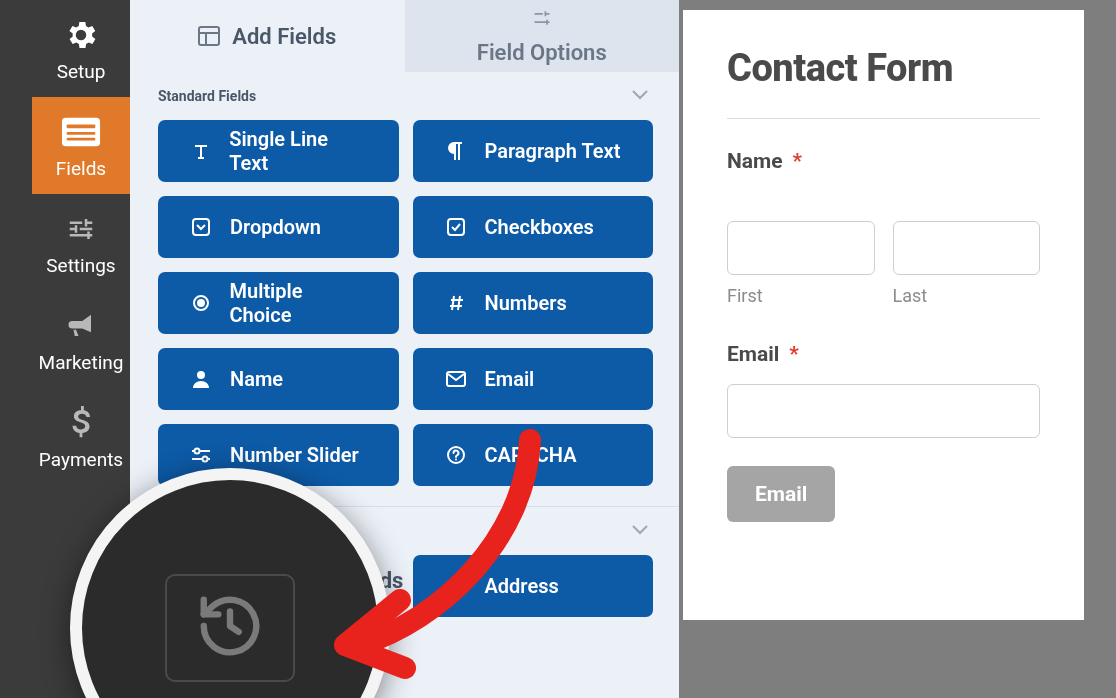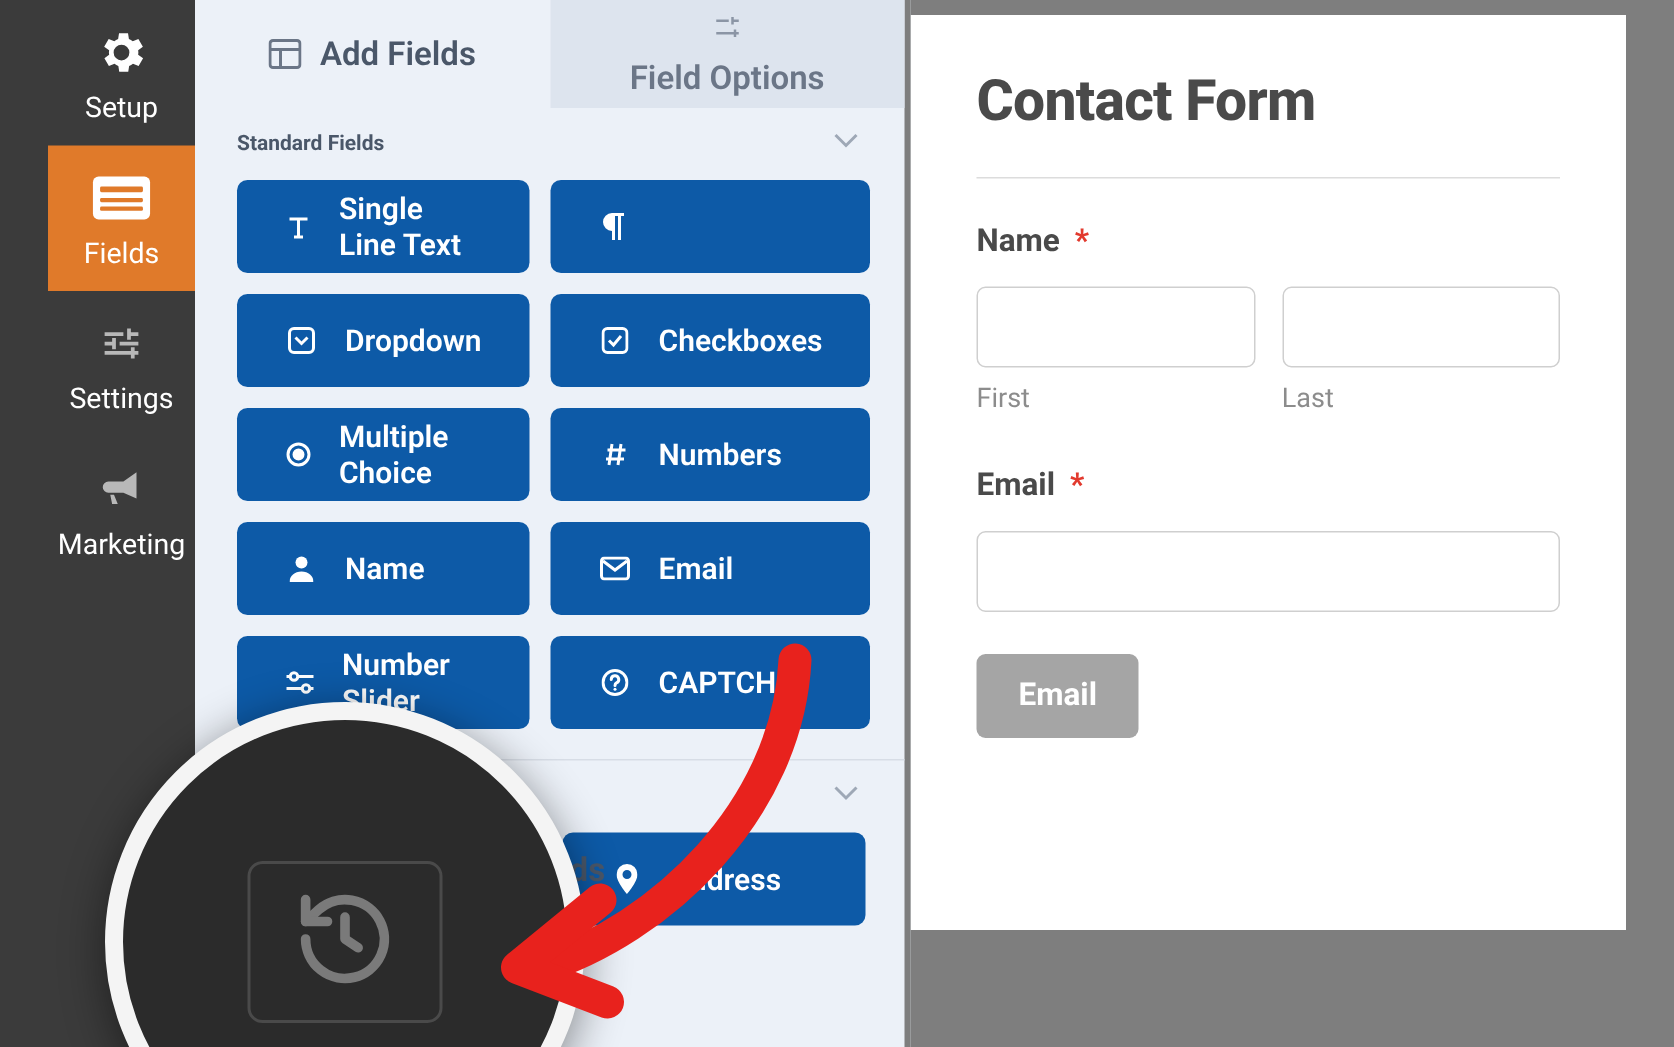--- a/index.html
+++ b/index.html
@@ -7,41 +7,41 @@
   .app { display:flex; width:100%; height:100%; }
 
   
   .sidebar { width:130px; background:#3b3b3b; display:flex; flex-direction:column; align-items:stretch; }
   .side-item { display:flex; flex-direction:column; align-items:center; justify-content:center; padding:18px 0 14px; color:#fff; cursor:pointer; gap:8px;margin-left:32px; }
   .side-item.active { background:#e07a2a; }
   .side-item .icon { width:40px; height:34px; display:flex; align-items:center; justify-content:center; }
   .side-item .label { font-size:19px; font-weight:400; }
 
   
-  .panel { width:477px; background:#ecf1f8; display:flex; flex-direction:column; position:relative; border-right:4px solid #7e7e7e; }
+  .panel { width:553px; background:#ecf1f8; display:flex; flex-direction:column; position:relative; border-right:4px solid #7e7e7e; }
   .tabs { display:flex; height:72px; }
   .tab { flex:1; display:flex; align-items:center; justify-content:center; gap:12px; font-size:22px; font-weight:600; color:#4a5769; cursor:pointer; }
   .tab.inactive { background:#dde4ee; color:#6b7687;flex-direction:column; }
   .tab .tab-icon { display:flex; }
   .section-head { display:flex; align-items:flex-start; justify-content:space-between; padding:16px 30px 16px 28px; font-size:14px; font-weight:700; color:#4a5769; cursor:pointer; }
   .section-head.sub { border-top:1px solid #d7dde6; margin-top:6px; }
   .chev { color:#9ea8b6; }
   .field-grid { display:grid; grid-template-columns:1fr 1fr; gap:14px 14px; padding:0 26px 14px 28px; }
   .field-btn { background:#0d5aa7; color:#fff; border-radius:7px; height:62px; display:flex; align-items:center; padding:0 32px; gap:18px; font-size:20px; font-weight:600; cursor:pointer; }
   .field-btn .fi { width:22px; display:flex; align-items:center; justify-content:center; }
 
   
   .preview-wrap { flex:1; padding:10px 32px 0 0; background:#7e7e7e; }
   .preview { background:#fff; width:100%; height:610px; padding:36px 44px 30px 44px; }
   .preview h1 { font-size:38px; font-weight:800; color:#4a4a4a; letter-spacing:-0.5px; }
   .divider { height:1px; background:#dcdcdc; margin:28px 0 30px; }
   .flabel { font-size:21px; font-weight:700; color:#4a4a4a; }
   .req { color:#e23a2e; margin-left:6px; }
   .name-row { display:flex; gap:18px; margin-top:18px; }
-  .name-cell { flex:1; display:flex; flex-direction:column; gap:10px; }
+  .name-cell { flex:1; display:flex; flex-direction:column; gap:10px;margin-top:30px; }
   .inp { height:54px; border:1px solid #cfcfcf; border-radius:6px; width:100%; padding:0 12px; font-size:17px; }
   .sublabel { font-size:18px; color:#8c8c8c; }
   .email-block { margin-top:36px; }
   .submit { margin-top:28px; background:#a5a5a5; color:#fff; border:none; border-radius:6px; font-size:21px; font-weight:700; padding:16px 28px; cursor:pointer; }
 
   
   .bubble { position:absolute; left:-60px; top:468px; width:320px; height:320px; border-radius:50%; background:#2b2b2b; border:12px solid #f4f4f4; box-shadow:0 6px 30px rgba(0,0,0,.45); display:flex; align-items:center; justify-content:center; z-index:50; overflow:hidden; }
   .revision-btn { width:130px; height:108px; border:2px solid #4a4a4a; border-radius:10px; display:flex; align-items:center; justify-content:center; }
 
   
@@ -80,20 +80,28 @@
       </span>
       <span class="label">Settings</span>
     </div>
     <div class="side-item">
       <span class="icon">
         <svg width="34" height="30" viewBox="0 0 24 24" fill="#b8b8b8">
             <path d="M20 3v14l-7-3H5a3 3 0 0 1 0-6h8l7-5zM6 15h2l2 5H7l-1-5z"></path>
           </svg>
       </span>
       <span class="label">Marketing</span>
+    </div>
+    <div class="side-item">
+      <span class="icon">
+        <svg width="22" height="34" viewBox="0 0 14 24" fill="#b8b8b8">
+            <path d="M7 0v3c-3 0-5 1.7-5 4.2 0 5 8 3.5 8 7 0 1.4-1.3 2.3-3 2.3-1.9 0-3.3-1-3.4-2.6H1c.1 3 2 4.8 5 5.1V22h2v-3c3-.3 5-2 5-4.6 0-5.3-8-3.8-8-7 0-1.2 1.1-2 2.8-2 1.7 0 2.9.9 3 2.3h2.6C13.2 5 11.4 3.3 9 3V0H7z"></path>
+          </svg>
+      </span>
+      <span class="label">Payments</span>
     </div>
   </div>
 
   <div class="panel">
     <div class="tabs">
       <div class="tab">
         <span class="tab-icon">
           <svg width="22" height="20" viewBox="0 0 22 20" fill="none" stroke="#6b7687" stroke-width="2">
               <rect x="1" y="1" width="20" height="18" rx="2"></rect>
               <line x1="1" y1="7" x2="21" y2="7"></line>
@@ -129,20 +137,21 @@
             </svg>
           </span>
         <span>Single Line Text</span>
       </div>
       <div class="field-btn">
         <span class="fi">
             <svg width="16" height="18" viewBox="0 0 16 18" fill="#fff">
               <path d="M6 0a6 6 0 0 0 0 12v6h2V2h2v16h2V2h2V0H6z"></path>
             </svg>
           </span>
+        <span>Paragraph Text</span>
       </div>
       <div class="field-btn">
         <span class="fi">
             <svg width="18" height="18" viewBox="0 0 18 18" fill="none" stroke="#fff" stroke-width="2">
               <rect x="1" y="1" width="16" height="16" rx="3"></rect>
               <path d="M5 7l4 4 4-4"></path>
             </svg>
           </span>
         <span>Dropdown</span>
       </div>

